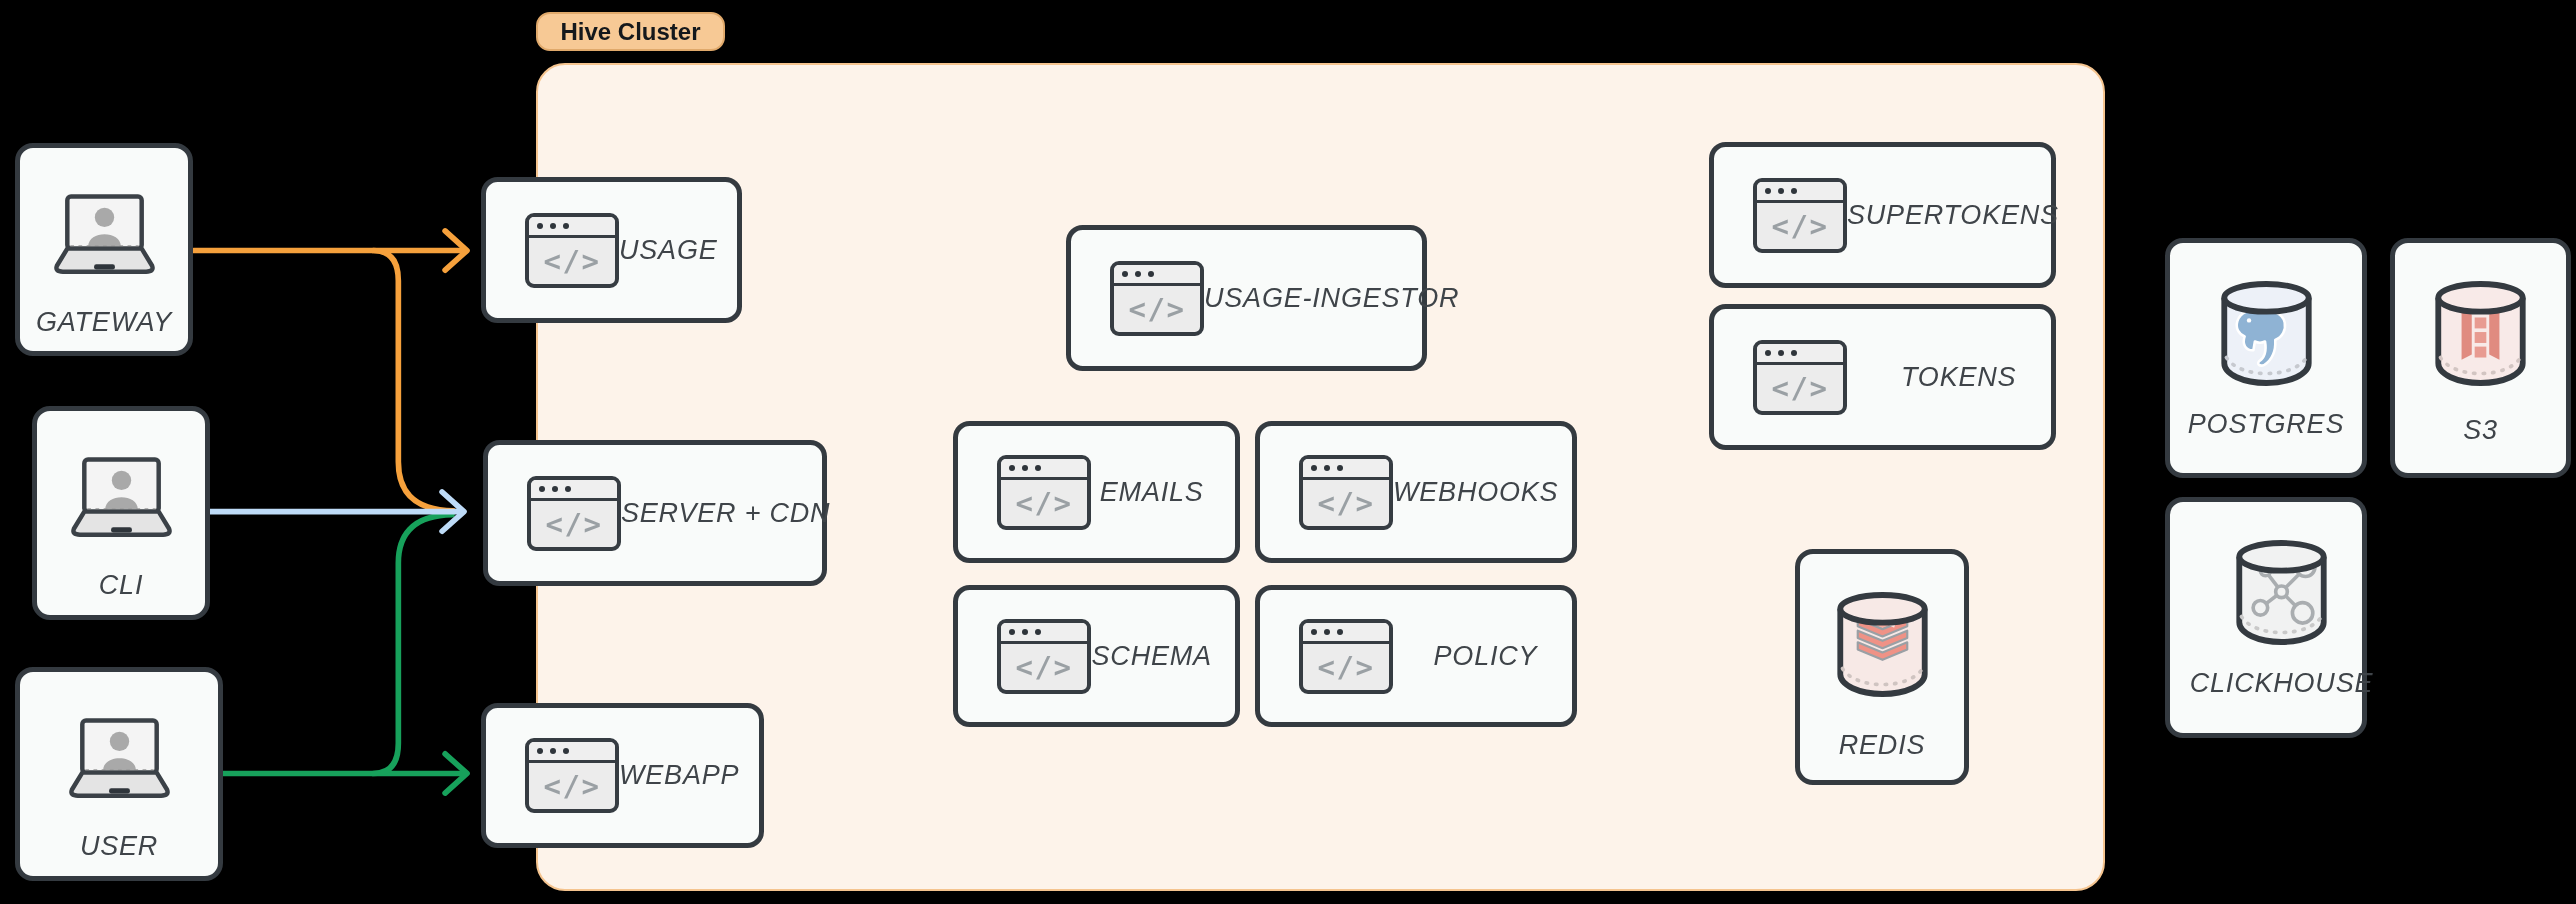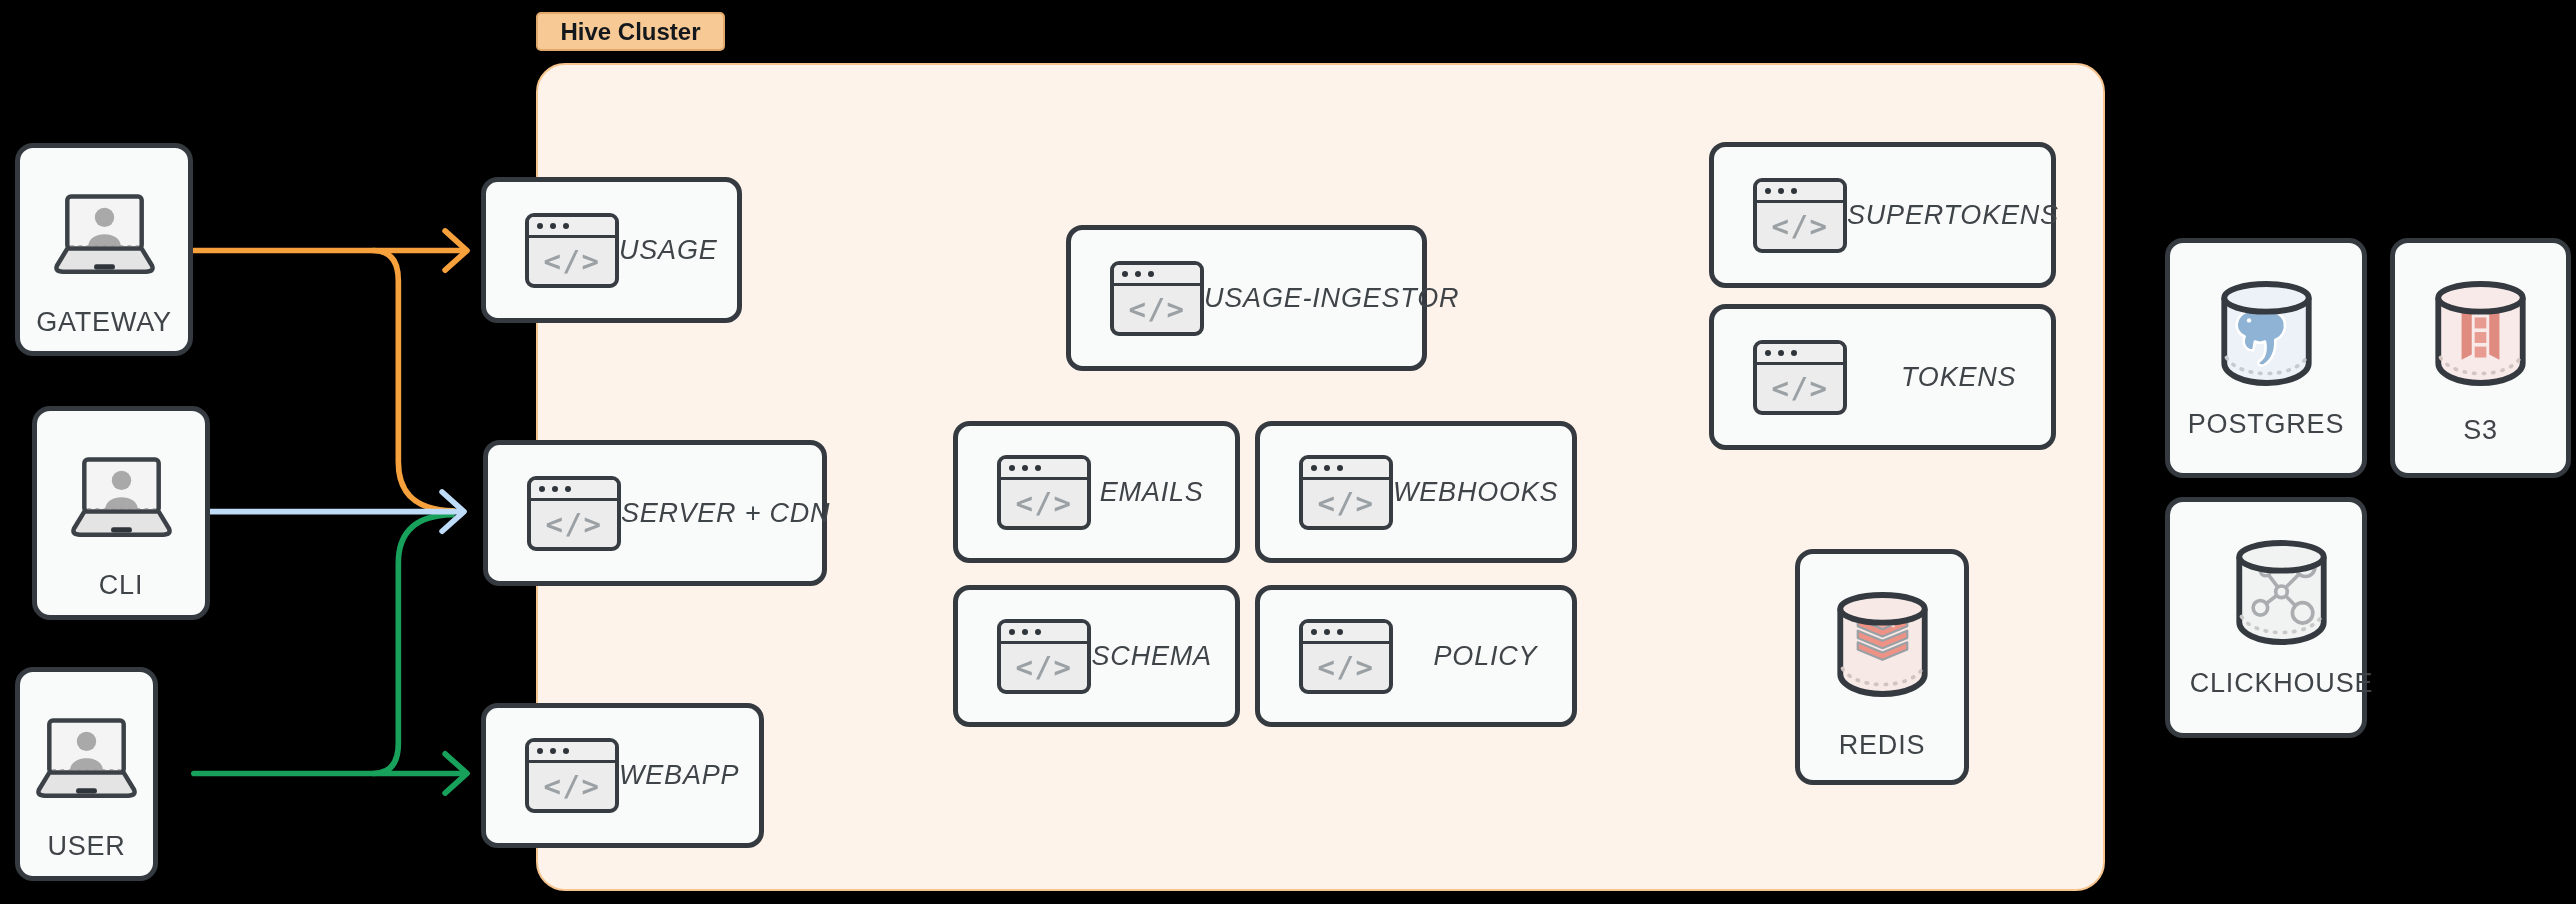--- a/index.html
+++ b/index.html
@@ -3,33 +3,33 @@
 <meta charset="utf-8">
 <style>
   html,body{margin:0;padding:0;background:#000;}
   .canvas{position:relative;width:2576px;height:904px;background:#000;overflow:hidden;
           font-family:"Liberation Sans",sans-serif;}
   
   .cluster{position:absolute;left:536px;top:63px;width:1569px;height:828px;
            background:#fdf3ea;border:2.3px solid #f5c48f;border-radius:29px;
            box-sizing:border-box;z-index:0;}
   .badge{position:absolute;left:536px;top:12px;width:189px;height:39px;z-index:3;
-         background:#f7c995;border:2.3px solid #e0a96b;border-radius:5px;
+         background:#f7c995;border:2.3px solid #e0a96b;border-radius:14px;
          display:flex;align-items:center;justify-content:center;box-sizing:border-box;}
   .badge span{font-size:24px;font-weight:bold;color:#14181c;}
   
   svg.edges{position:absolute;left:0;top:0;width:2576px;height:904px;z-index:1;}
   svg.edges path{fill:none;stroke-width:7.5;stroke-linecap:round;stroke-linejoin:round;}
   
   .box{position:absolute;background:#f9fbfa;border:5.3px solid #343a40;border-radius:18px;
        box-sizing:border-box;z-index:2;}
   
   .actor{display:flex;flex-direction:column;align-items:center;padding-top:44px;gap:30px;}
   .actor svg.laptop{width:119px;height:85px;flex-shrink:0;}
-  .nlabel{font-size:27px;color:#3f4449;letter-spacing:0.8px;white-space:nowrap;}
+  .nlabel{font-style:italic;font-size:27px;color:#3f4449;letter-spacing:0.8px;white-space:nowrap;}
   
   .svc{display:flex;align-items:center;padding-left:39px;padding-right:22.6px;border-radius:16.6px;}
   .slabel{flex:1;text-align:center;font-style:italic;font-size:27px;color:#3f4449;
           letter-spacing:0.8px;white-space:nowrap;}
   .slabel.right{text-align:right;padding-right:12px;}
   .win{width:94px;height:75px;border:4.5px solid #363c42;border-radius:9px;background:#ececec;
        display:flex;flex-direction:column;overflow:hidden;flex-shrink:0;box-sizing:border-box;}
   .win-top{height:18px;border-bottom:3.8px solid #363c42;display:flex;align-items:center;
            gap:6.8px;padding-left:8.3px;background:#efefef;flex-shrink:0;}
   .win-top i{width:6px;height:6px;border-radius:50%;background:#2f353b;}
@@ -88,21 +88,21 @@
       <rect x="30" y="5" width="100" height="70" rx="5" fill="#f4f4f4" stroke="#3b4147" stroke-width="6"></rect>
       <circle cx="80" cy="33" r="13" fill="#a9a9a9"></circle>
       <path d="M58,72 C58,50 102,50 102,72 Z" fill="#a9a9a9"></path>
       <line x1="34" y1="72" x2="126" y2="72" stroke="#9c9c9c" stroke-width="3" stroke-dasharray="5 6"></line>
       <path d="M30,75 L130,75 L144,98 Q147,106 136,106 L24,106 Q13,106 16,98 Z" fill="#e4e4e4" stroke="#3b4147" stroke-width="6" stroke-linejoin="round"></path>
       <rect x="66" y="96" width="28" height="7" rx="3" fill="#2f353b"></rect>
     </svg>
     <div class="nlabel">CLI</div>
   </div>
 
-  <div class="box actor" style="left:15px;top:667px;width:143px;height:214px;">
+  <div class="box actor" style="left:15px;top:667px;width:208px;height:214px;">
     <svg class="laptop" viewBox="0 0 160 112">
       <rect x="30" y="5" width="100" height="70" rx="5" fill="#f4f4f4" stroke="#3b4147" stroke-width="6"></rect>
       <circle cx="80" cy="33" r="13" fill="#a9a9a9"></circle>
       <path d="M58,72 C58,50 102,50 102,72 Z" fill="#a9a9a9"></path>
       <line x1="34" y1="72" x2="126" y2="72" stroke="#9c9c9c" stroke-width="3" stroke-dasharray="5 6"></line>
       <path d="M30,75 L130,75 L144,98 Q147,106 136,106 L24,106 Q13,106 16,98 Z" fill="#e4e4e4" stroke="#3b4147" stroke-width="6" stroke-linejoin="round"></path>
       <rect x="66" y="96" width="28" height="7" rx="3" fill="#2f353b"></rect>
     </svg>
     <div class="nlabel">USER</div>
   </div>

